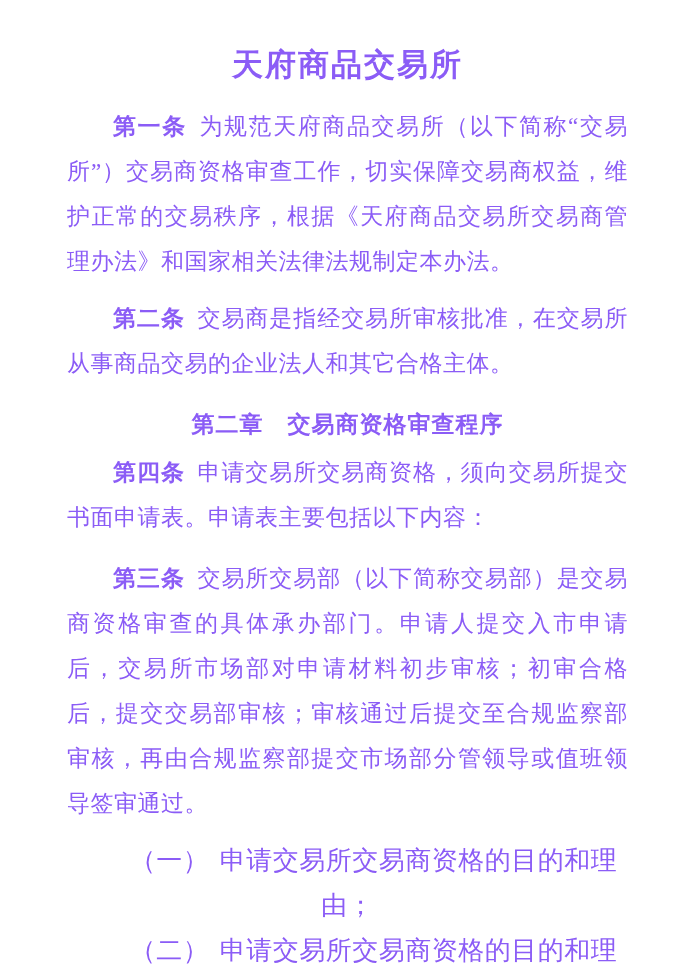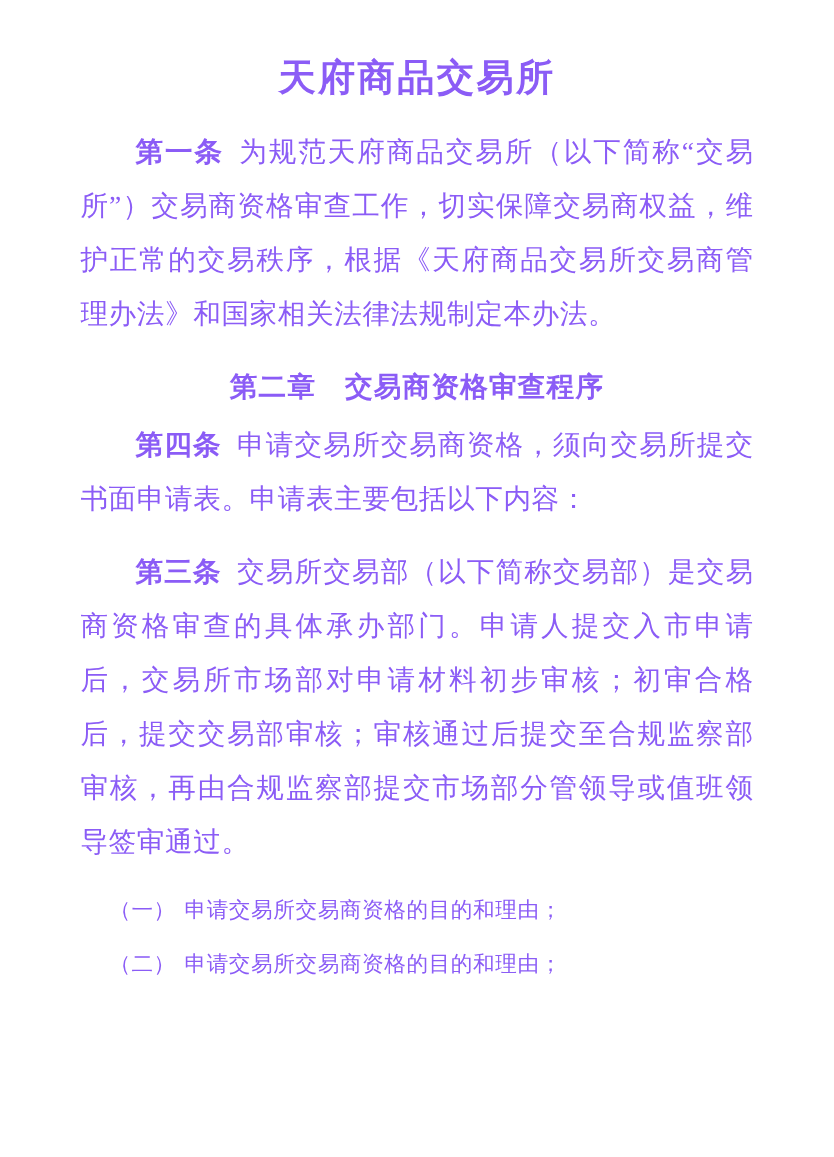--- a/index.html
+++ b/index.html
@@ -53,43 +53,47 @@
   }
   .article.after-heading {
     margin-top: 16px;
   }
   .article-num {
     font-weight: bold;
     margin-right: 0.55em;
   }
   .list-item {
     margin: 0;
-    font-size: 18px;
+    font-size: 26px;
     line-height: 45px;
     text-indent: 2em;
     letter-spacing: 0.5px;
+    text-align: center;
   }
   .list-marker {
     margin-right: 0.4em;
   }
 </style>
 </head>
 <body>
 
 <div class="page">
 
   <div class="doc-title">
     <div>天府商品交易所</div>
   </div>
 
 
   <p class="article after-heading">
     <span class="article-num">第一条</span><span>为规范天府商品交易所（以下简称“交易所”）交易商资格审查工作，切实保障交易商权益，维护正常的交易秩序，根据《天府商品交易所交易商管理办法》和国家相关法律法规制定本办法。</span>
   </p>
 
+  <p class="article">
+    <span class="article-num">第二条</span><span>交易商是指经交易所审核批准，在交易所从事商品交易的企业法人和其它合格主体。</span>
+  </p>
 
   <div class="chapter-heading second">第二章　交易商资格审查程序</div>
 
   <p class="article">
     <span class="article-num">第四条</span><span>申请交易所交易商资格，须向交易所提交书面申请表。申请表主要包括以下内容：</span>
   </p>
 
   <p class="article after-heading">
     <span class="article-num">第三条</span><span>交易所交易部（以下简称交易部）是交易商资格审查的具体承办部门。申请人提交入市申请后，交易所市场部对申请材料初步审核；初审合格后，提交交易部审核；审核通过后提交至合规监察部审核，再由合规监察部提交市场部分管领导或值班领导签审通过。</span>
   </p>

